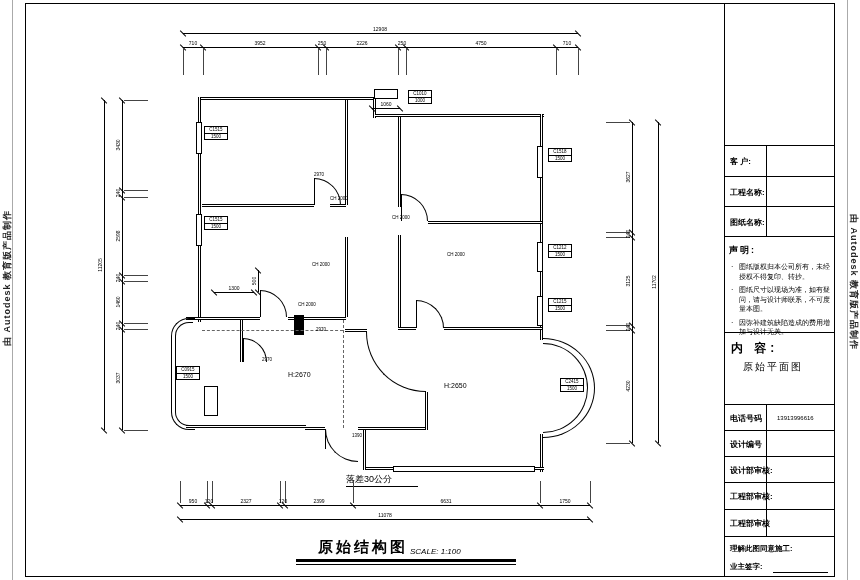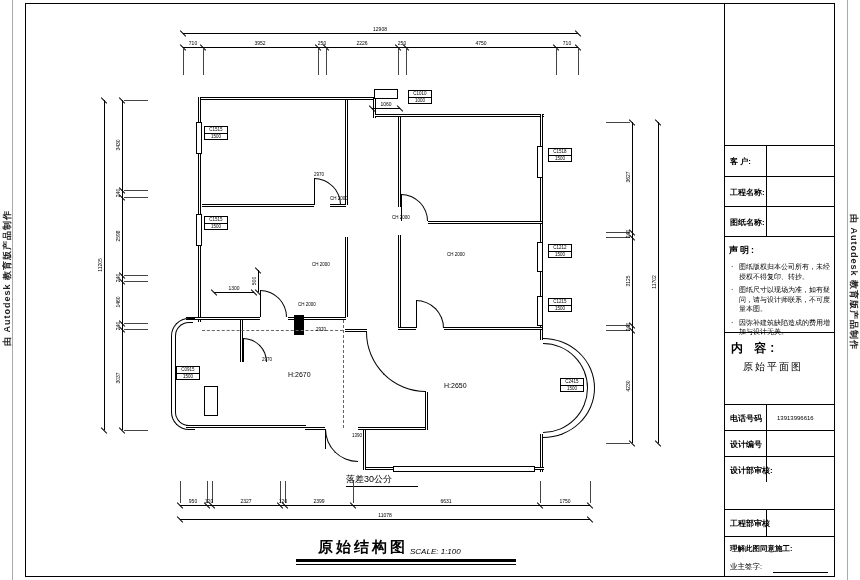--- a/index.html
+++ b/index.html
@@ -340,24 +340,28 @@
       <span class="abs" style="left:52px;top:50%;transform:translateY(-50%);font-size:6px">13913996616</span>
     </div>
     <div class="tb-row" style="top:427px;height:26px">
       <span class="tb-label">设计编号</span>
       <div class="tb-div"></div>
     </div>
     <div class="tb-row" style="top:453px;height:26px">
       <span class="tb-label">设计部审核:</span>
       <div class="tb-div"></div>
     </div>
+    <div class="tb-row" style="top:479px;height:27px">
+      <span class="tb-label">工程部审核:</span>
+      <div class="tb-div"></div>
+    </div>
     <div class="tb-row" style="top:506px;height:27px">
       <span class="tb-label">工程部审核</span>
       <div class="tb-div"></div>
     </div>
 
     <div class="tb-row" style="top:533px;height:41px">
       <span class="abs" style="left:5px;top:7px;font-size:7.5px;font-weight:bold">理解此图同意施工:</span>
-      <span class="abs" style="left:5px;top:25px;font-size:7.5px;font-weight:normal">业主签字:</span>
+      <span class="abs" style="left:5px;top:25px;font-size:7.5px;font-weight:bold">业主签字:</span>
       <div class="abs" style="left:48px;top:35px;width:55px;border-top:1px solid #000"></div>
     </div>
   </div>
 </div>
 
 </body></html>

